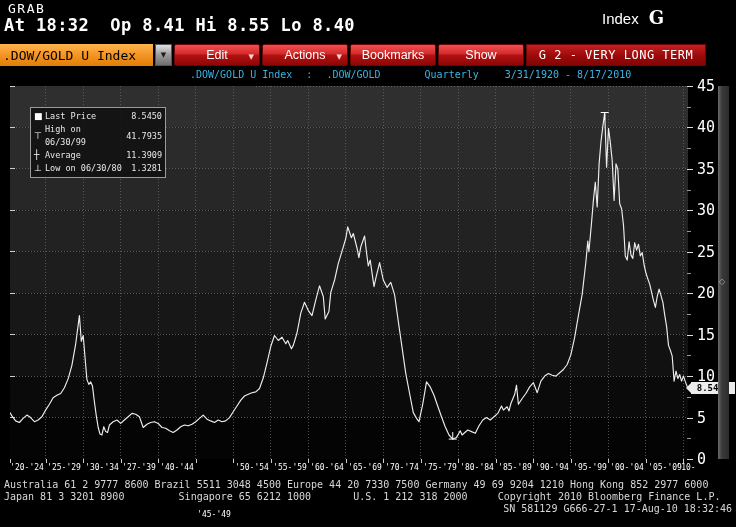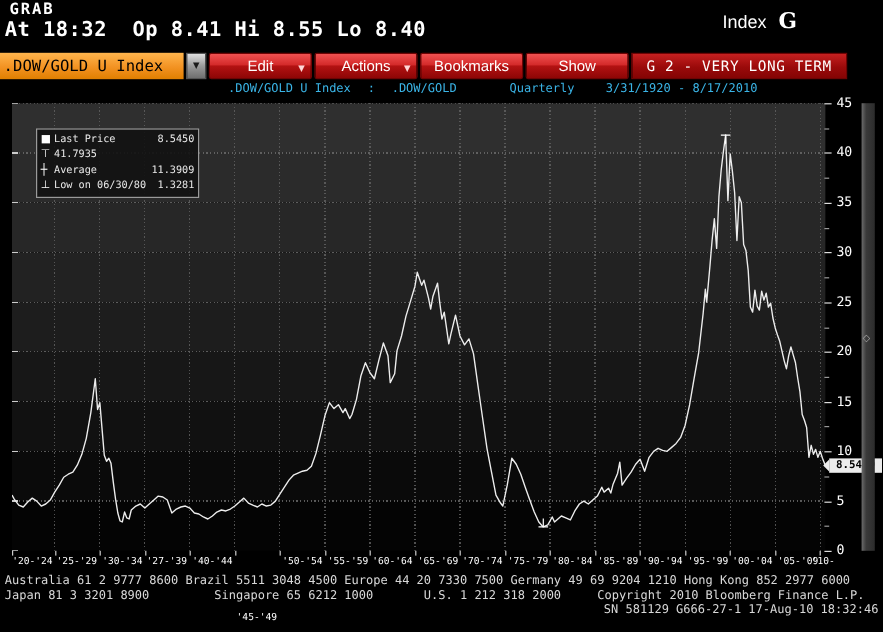--- a/index.html
+++ b/index.html
@@ -1,19 +1,19 @@
 <!DOCTYPE html>
 <html><head>
 <meta charset="utf-8">
 <style>
   html,body{margin:0;padding:0;background:#000;}
   #screen{position:relative;width:736px;height:527px;background:#000;overflow:hidden;
           font-family:"DejaVu Sans Mono",monospace;color:#fff;}
   
-  #grab{position:absolute;left:8px;top:1px;font-size:13px;font-weight:bold;letter-spacing:1.5px;}
+  #grab{position:absolute;left:8px;top:1px;font-size:13px;font-weight:normal;letter-spacing:1.5px;}
   #quote-line{position:absolute;left:4px;top:15px;font-size:17px;font-weight:bold;letter-spacing:.4px;white-space:pre;}
   #index-g{position:absolute;left:602px;top:7px;font-size:15px;font-family:"Liberation Sans",sans-serif;}
   #index-g .gkey{font-size:18px;font-weight:bold;margin-left:10px;font-family:"DejaVu Serif",serif;}
   
   .tfield{position:absolute;top:44px;height:22px;left:0;width:153px;
           background:linear-gradient(180deg,#ffb54d,#f29222 55%,#e07f00);
           color:#000;font-size:13px;display:flex;align-items:center;padding-left:3px;box-sizing:border-box;}
   .tdrop{position:absolute;top:44px;height:22px;left:155px;width:17px;
          background:linear-gradient(180deg,#e0e0e0,#9a9a9a 50%,#6f6f6f);
          border:1px solid #555;box-sizing:border-box;display:flex;align-items:center;justify-content:center;
@@ -33,21 +33,21 @@
   #subtitle .sp14{margin-left:14px;} #subtitle .sp44{margin-left:44px;} #subtitle .sp26{margin-left:26px;}
   
   #plot-svg{position:absolute;left:10px;top:86px;}
   .legend{position:absolute;left:30px;top:107px;width:136px;box-sizing:border-box;
           background:rgba(18,18,18,.9);border:1px solid #9a9a9a;padding:2px 3px;
           font-size:8.5px;line-height:13px;color:#e8e8e8;}
   .legend-row{display:flex;align-items:center;}
   .lmk{width:11px;font-family:"DejaVu Sans",sans-serif;font-size:9px;color:#fff;}
   .llb{flex:1;}
   .lvl{text-align:right;}
-  .ylab{position:absolute;font-size:11px;color:#fff;line-height:10px;}
+  .ylab{position:absolute;font-size:15px;color:#fff;line-height:10px;}
   .ytick{position:absolute;height:1px;background:#ddd;}
   .ytick.minor{background:#999;}
   .xlab{position:absolute;font-size:8px;color:#fff;top:463px;width:40px;text-align:center;white-space:nowrap;}
   .xtick{position:absolute;top:459px;width:1px;height:4px;background:#ccc;}
   .pricetag{position:absolute;left:691px;width:44px;height:12px;background:#ececec;color:#000;
             font-size:9px;font-weight:bold;display:flex;align-items:center;justify-content:center;}
   .pricetag::before{content:"";position:absolute;left:-5px;top:1px;border-top:5px solid transparent;
             border-bottom:5px solid transparent;border-right:5px solid #ececec;}
   .scroll{position:absolute;left:718px;top:86px;width:11px;height:373px;
           background:linear-gradient(90deg,#6b6b6b,#3a3a3a 35%,#2c2c2c);}
@@ -149,20 +149,21 @@
     </svg>
 
   <div class="legend">
     <div class="legend-row">
       <span class="lmk">■</span>
       <span class="llb">Last Price</span>
       <span class="lvl">8.5450</span>
     </div>
     <div class="legend-row">
       <span class="lmk">⊤</span>
+      <span class="llb">High on 06/30/99</span>
       <span class="lvl">41.7935</span>
     </div>
     <div class="legend-row">
       <span class="lmk">┼</span>
       <span class="llb">Average</span>
       <span class="lvl">11.3909</span>
     </div>
     <div class="legend-row">
       <span class="lmk">⊥</span>
       <span class="llb">Low on 06/30/80</span>

